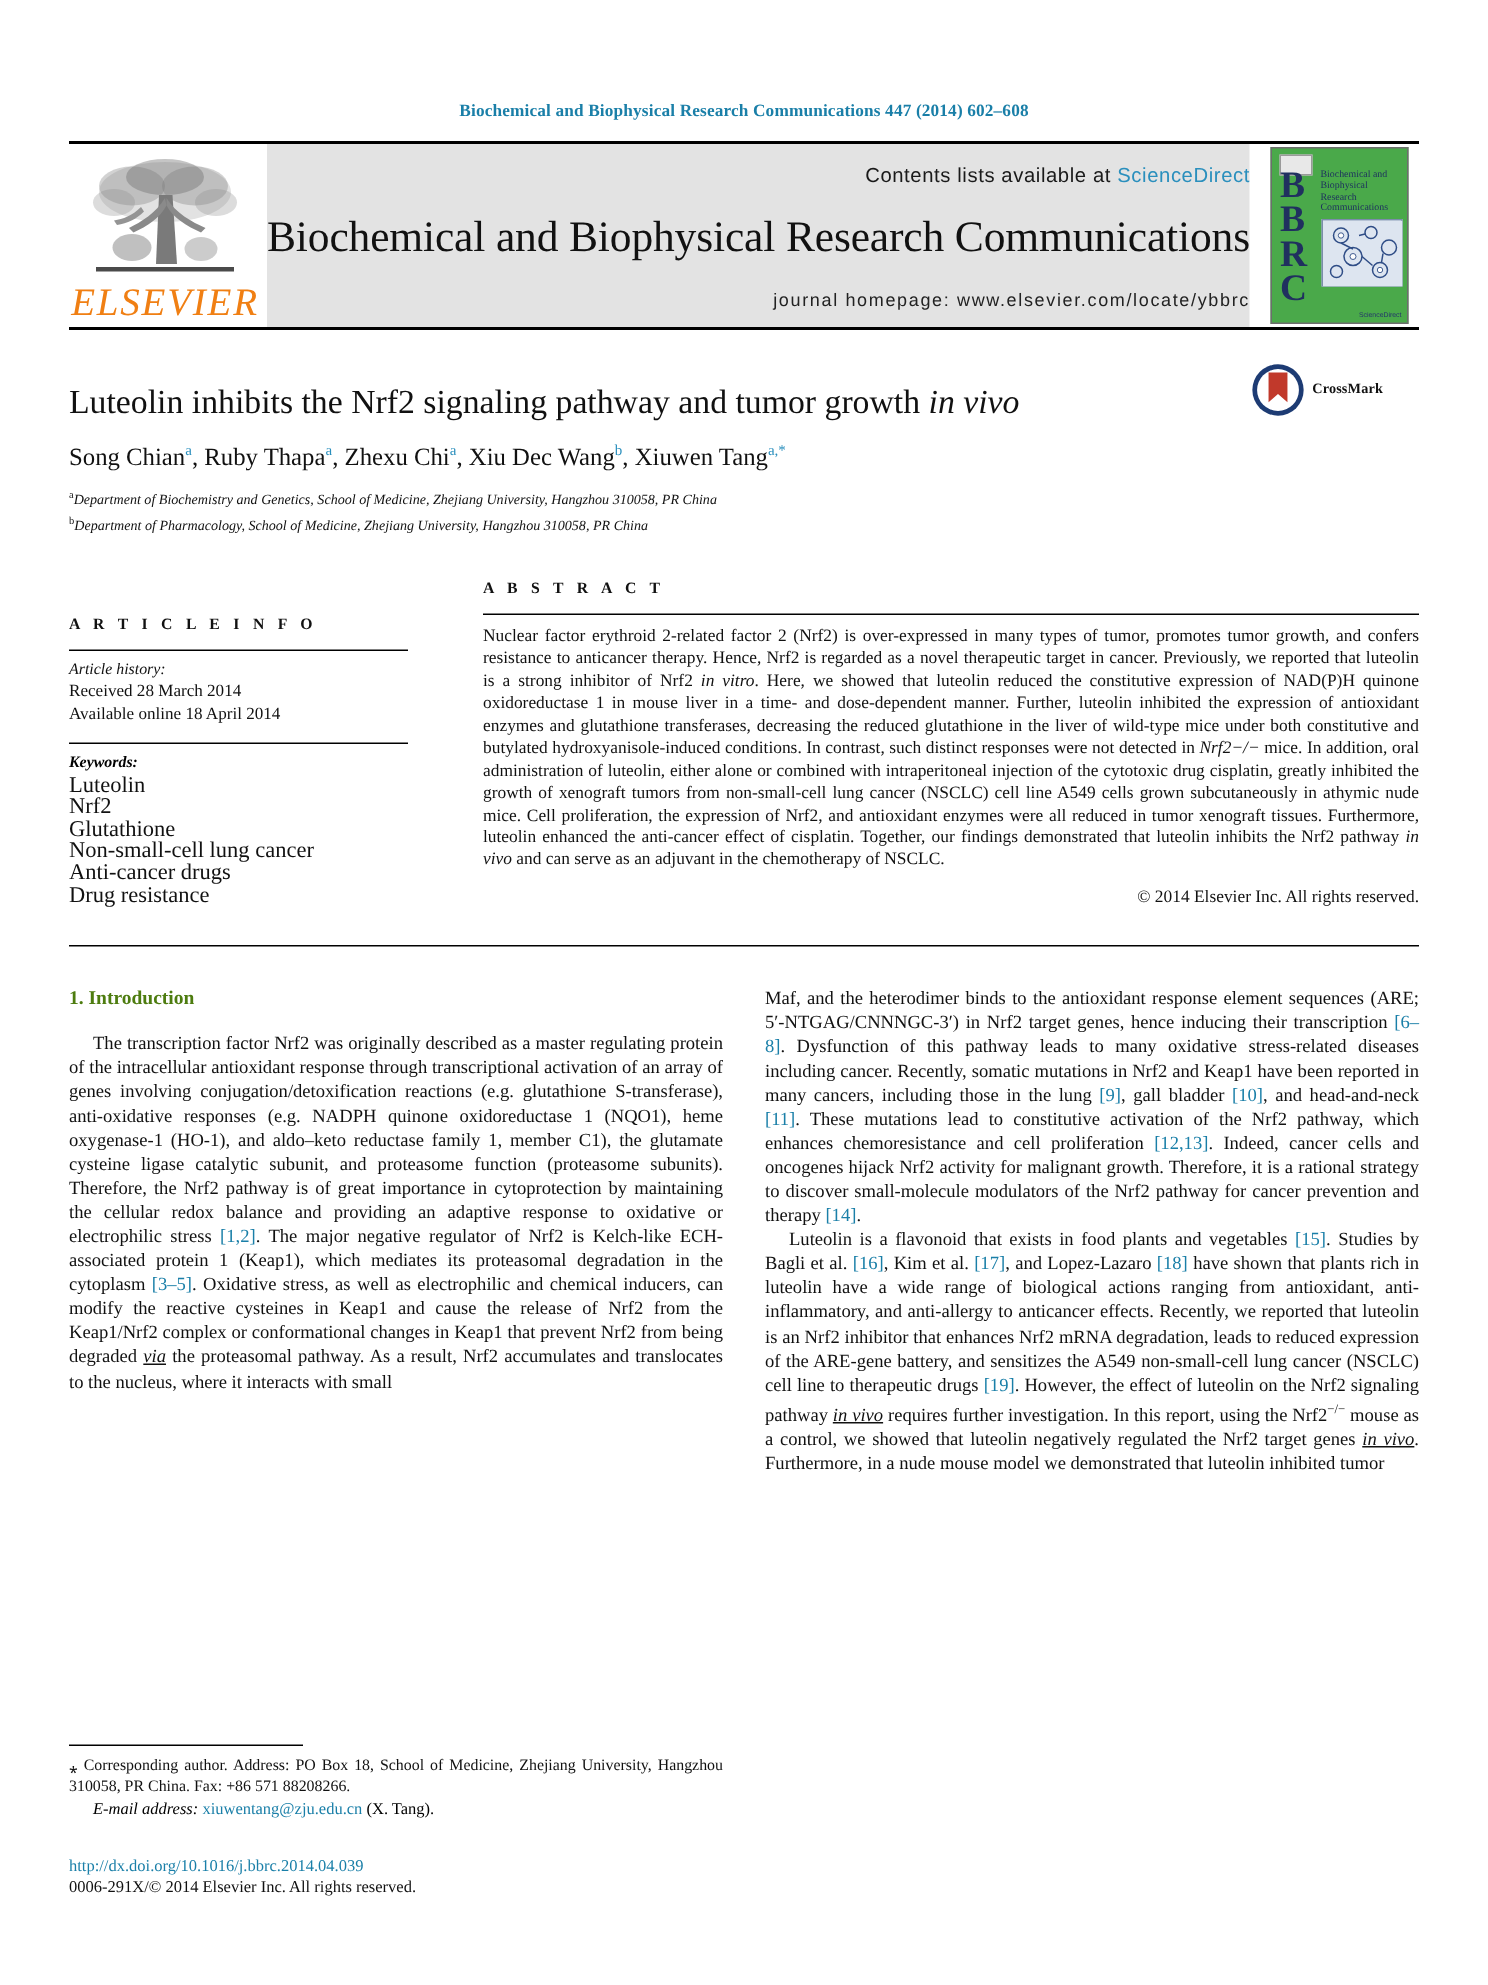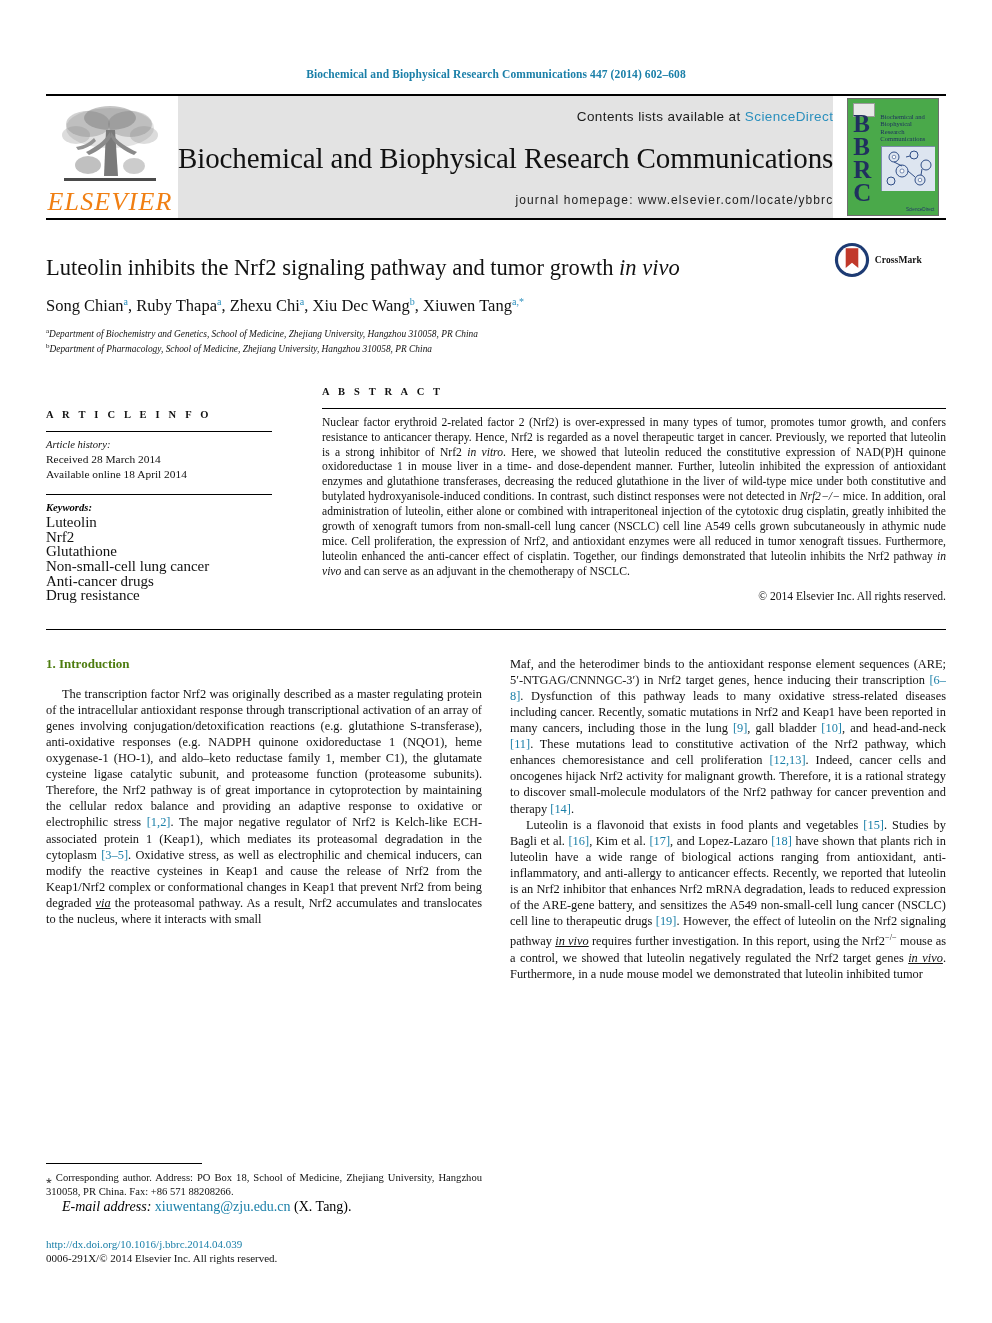--- a/index.html
+++ b/index.html
@@ -253,21 +253,21 @@
     top: 1163px;
     width: 436px;
   }
   .fn-rule { border-top: 1px solid #000; width: 156px; margin-bottom: 7px; }
   .fn-text {
     font-size: 10.6px;
     line-height: 13.6px;
     text-align: justify;
     color: #111;
   }
-  .fn-email { margin-top: 2px; font-size: 14px; line-height:13.6px; text-indent: 16px; }
+  .fn-email { margin-top: 2px; font-size: 11px; line-height:13.6px; text-indent: 16px; }
   .fn-email .lbl { font-style: italic; }
   .fn-email .lnk { color: #1a7fa8; }
   .issn-block { margin-top: 23px; }
   .doi { color: #1a7fa8; font-size: 11px; line-height: 14px; }
   .issn { font-size: 11px; line-height: 14px; color:#111; }
 </style>
 </head>
 <body>
 
 <div class="page">

